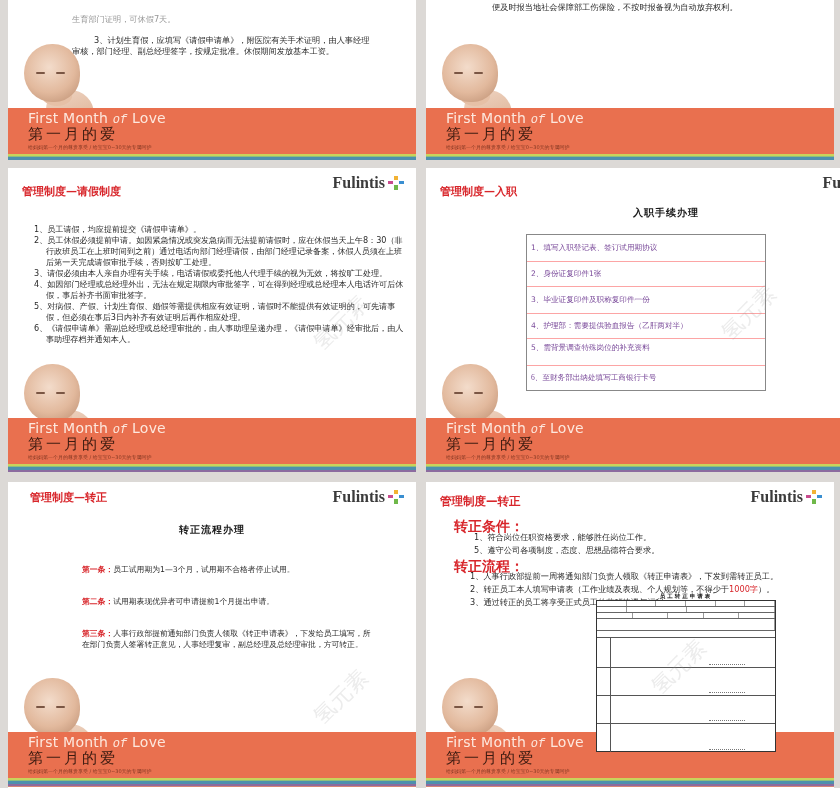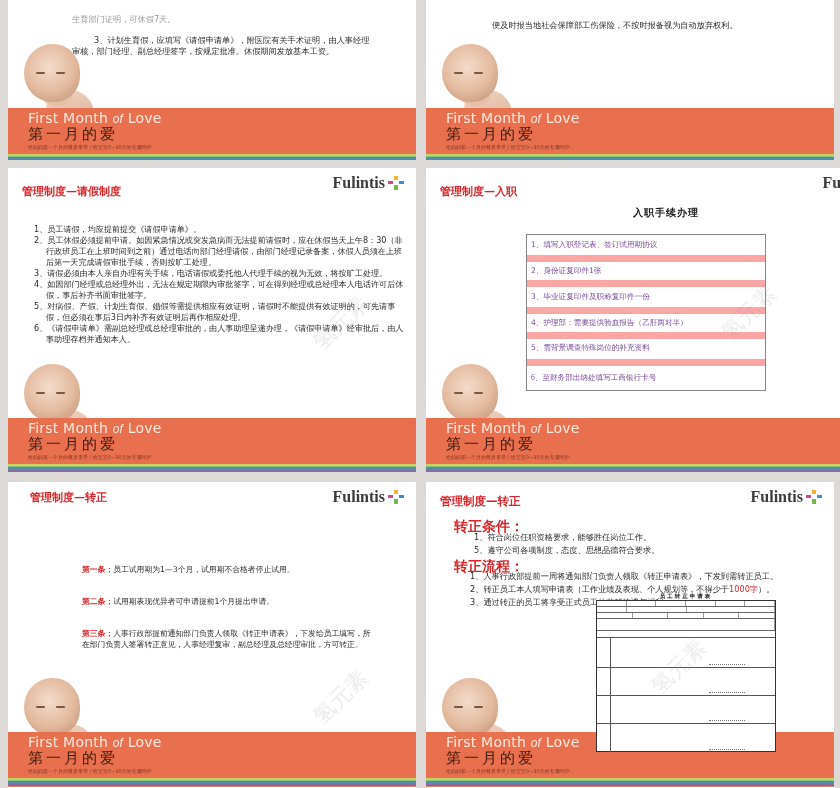--- a/index.html
+++ b/index.html
@@ -15,21 +15,21 @@
 
     .baby { position: absolute; left: 8px; width: 80px; height: 90px; }
     .baby .head { position: absolute; left: 8px; top: 0; width: 56px; height: 58px; border-radius: 50% 48% 45% 50%; background: radial-gradient(circle at 45% 40%, #f3dccb 0%, #e2b99d 55%, #b98b6e 100%); }
     .baby .eye1, .baby .eye2 { position: absolute; top: 28px; width: 9px; height: 2px; background: #7a5644; border-radius: 2px; }
     .baby .eye1 { left: 20px; } .baby .eye2 { left: 40px; }
     .baby .hand { position: absolute; left: 26px; top: 42px; width: 30px; height: 20px; border-radius: 50%; background: #e6c0a6; }
     .baby .body { position: absolute; left: 30px; top: 46px; width: 48px; height: 48px; border-radius: 40% 50% 0 0; background: linear-gradient(160deg, #efd6c4, #d9a88a); }
 
     .banner { position: absolute; left: 0; right: 0; height: 46px; background: #e9704f; }
     .banner .en { position: absolute; left: 20px; top: 2px; color: #fde8de; font-size: 14px; font-family: "DejaVu Sans", sans-serif; letter-spacing: 0.2px; }
-    .banner .en i { font-family: Liberation Sans, sans-serif; font-size: 12px; }
+    .banner .en i { font-family: Liberation Mono, monospace; font-size: 12px; }
     .banner .cn { position: absolute; left: 20px; top: 17px; color: #3a1a10; font-size: 15px; letter-spacing: 3px; }
     .banner .sub { position: absolute; left: 20px; top: 36px; color: #6b2a18; font-size: 5px; opacity: 0.8; }
     .stripes { position: absolute; left: 0; right: 0; height: 9px; }
     .stripes div { height: 2px; }
     .stripes .c1 { background: #c9d35b; height: 2px; }
     .stripes .c2 { background: #8cc17d; height: 1px; }
     .stripes .c3 { background: #4e8fae; height: 3px; }
     .stripes .c4 { background: #8b6b9f; height: 2px; }
     .stripes .c5 { background: #d88577; height: 1px; }
 
@@ -43,31 +43,31 @@
     .s5 .stripes, .s6 .stripes { top: 296px; }
 
     .cat { position: absolute; left: 14px; top: 16px; color: #d8262b; font-size: 11px; font-weight: bold; }
     .logo { position: absolute; right: 12px; top: 6px; display: flex; align-items: center; gap: 3px; }
     .logo span.txt { font-size: 16px; font-weight: bold; color: #3b3b3b; font-family: Liberation Serif, serif; }
     .logo svg { width: 16px; height: 14px; }
 
     .body-text { position: absolute; font-size: 8.2px; line-height: 11px; color: #2a2a2a; }
     .s1 .body-text { left: 64px; top: 24px; width: 300px; }
     .s1 .body-text .p { text-indent: 22px; }
-    .s2 .body-text { left: 66px; top: 12px; width: 320px; margin-top: 18px; }
+    .s2 .body-text { left: 66px; top: 12px; width: 320px; }
 
     .s3 ol { position: absolute; left: 26px; top: 56px; width: 372px; list-style: none; font-size: 8.1px; line-height: 11px; color: #2a2a2a; }
     .s3 ol li { padding-left: 12px; text-indent: -12px; }
 
     .big-title { position: absolute; left: 0; right: 0; text-align: center; font-size: 10px; font-weight: bold; color: #1a1a1a; letter-spacing: 1px; }
     .s4 .big-title { top: 38px; }
     .s5 .big-title { top: 41px; }
 
     .steps { position: absolute; left: 100px; top: 66px; width: 240px; border: 1px solid #888; }
-    .steps .row { border-bottom: 7px solid #fca5a5; font-size: 7.6px; color: #7a4a9a; padding-left: 4px; display: flex; align-items: center; }
+    .steps .row { border-bottom: 1px solid #fca5a5; font-size: 7.6px; color: #7a4a9a; padding-left: 4px; display: flex; align-items: center; }
     .steps .row:last-child { border-bottom: none; font-family: Liberation Serif, serif; }
 
     .clauses { position: absolute; left: 74px; width: 290px; font-size: 7.8px; line-height: 11px; color: #2a2a2a; }
     .clauses .lbl { color: #d8262b; font-weight: bold; }
 
     .s6 .sec { position: absolute; left: 28px; font-size: 14px; font-weight: bold; color: #d8262b; }
     .s6 .item { position: absolute; left: 44px; font-size: 8.2px; color: #2a2a2a; white-space: nowrap; }
     .s6 .item .red { color: #d8262b; }
 
     .form { position: absolute; left: 170px; top: 118px; width: 180px; height: 152px; background: #fff; border: 1px solid #333; font-size: 4px; color: #333; z-index: 3; }
@@ -218,20 +218,21 @@
     <div class="cat" style="left:22px;top:8px;">管理制度—转正</div>
     <div class="logo">
       <span class="txt">Fulintis</span>
       <svg viewBox="0 0 16 14">
           <rect x="6" y="0" width="4" height="4" fill="#f2b233"></rect>
           <rect x="11" y="5" width="5" height="3" fill="#3a8fd1"></rect>
           <rect x="0" y="5" width="5" height="3" fill="#c84b8e"></rect>
           <rect x="6" y="9" width="4" height="5" fill="#6fb84a"></rect>
         </svg>
     </div>
+    <div class="big-title">转正流程办理</div>
     <div class="clauses" style="top:82px;"><span class="lbl">第一条：</span><span>员工试用期为1—3个月，试用期不合格者停止试用。</span></div>
     <div class="clauses" style="top:114px;"><span class="lbl">第二条：</span><span>试用期表现优异者可申请提前1个月提出申请。</span></div>
     <div class="clauses" style="top:146px;"><span class="lbl">第三条：</span><span>人事行政部提前通知部门负责人领取《转正申请表》，下发给员工填写，所在部门负责人签署转正意见，人事经理复审，副总经理及总经理审批，方可转正。</span></div>
     <div class="watermark" style="left:300px;top:200px;">氢元素</div>
     <div class="baby">
         <div class="body"></div>
         <div class="hand"></div>
         <div class="head"></div>
         <div class="eye1"></div>
         <div class="eye2"></div>

